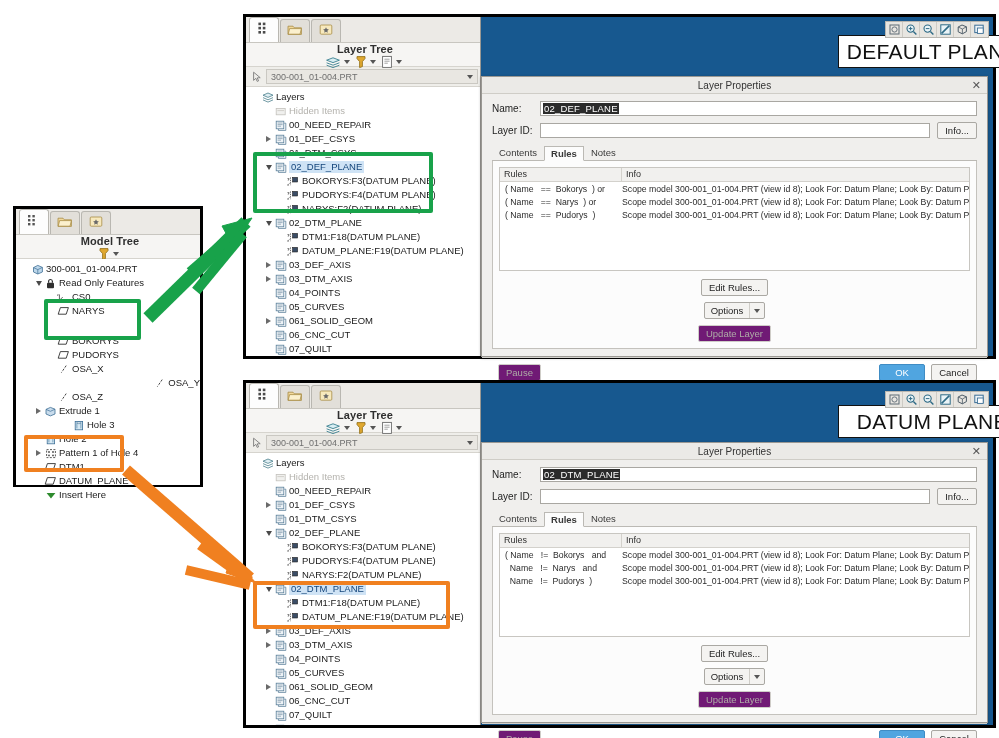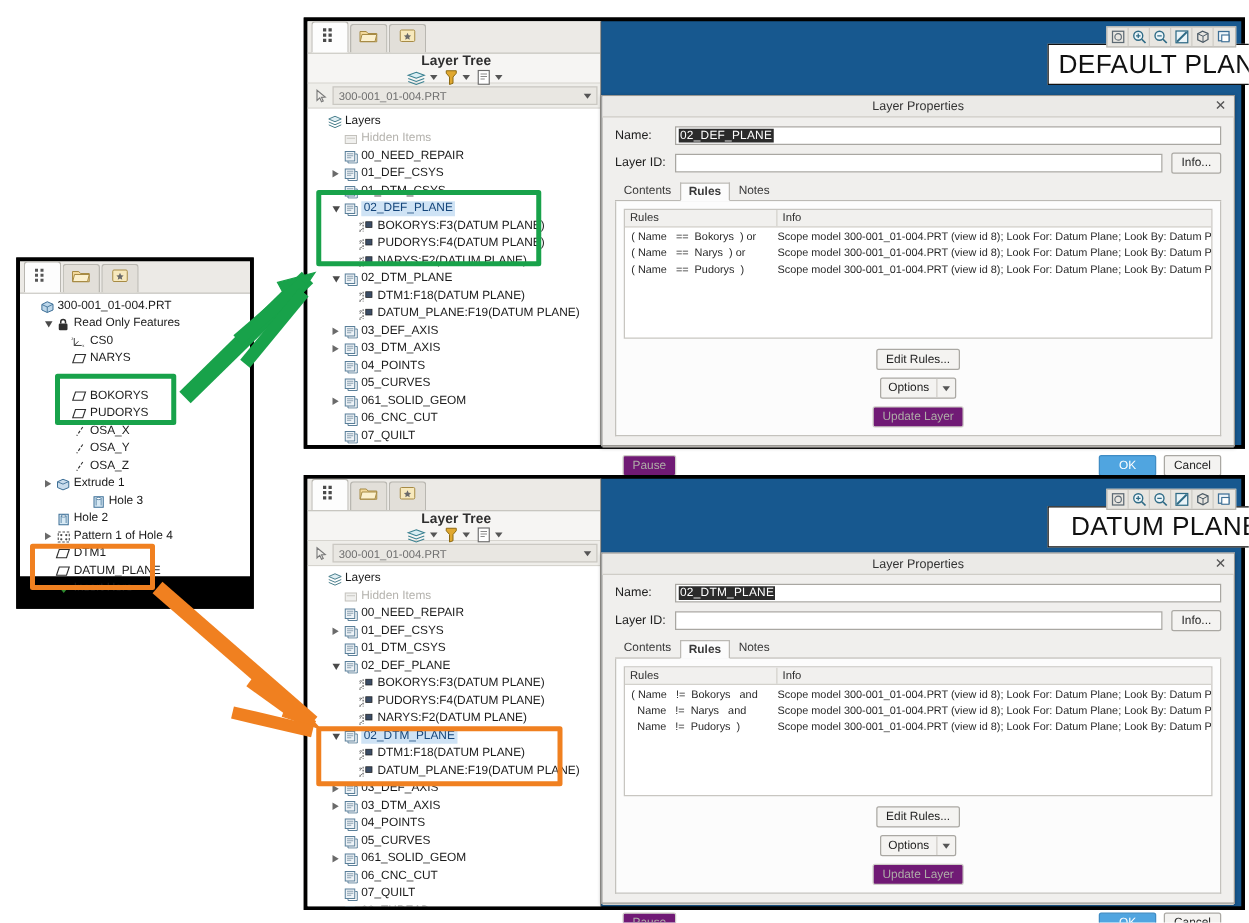--- a/index.html
+++ b/index.html
@@ -171,20 +171,31 @@
               <path d="M2.6 5.6 h11.8 l-1.4 5.6 h-11.8 z" fill="#fbf0cd" stroke="#a78b45" stroke-width=".8"></path>
             </svg></span>
         </div>
         <div class="tab">
           <span><svg width="14" height="13" viewBox="0 0 14 13">
               <rect x="1.2" y="2" width="11.6" height="9.2" rx="1" fill="#f7e9bd" stroke="#a78b45" stroke-width=".8"></rect>
               <path d="M7 4.2 l.9 1.9 2 .3 -1.5 1.4 .4 2 -1.8-1 -1.8 1 .4-2 -1.5-1.4 2-.3 z" fill="#6a6a6a"></path>
             </svg></span>
         </div>
       </div>
+      <div class="tt-title-row">
+        <div class="tt-title">Model Tree</div>
+        <div class="tt-tools">
+          <span class="tt-tool">
+            <svg width="12" height="14" viewBox="0 0 12 14">
+              <path d="M2 1.6 h8 v2 l-2.6 3 v5 l-2.8 1 v-6 l-2.6-3 z" fill="#e0a830" stroke="#8d6a12" stroke-width=".8"></path>
+            </svg>
+          </span>
+          <span class="caret"></span>
+        </div>
+      </div>
       <div class="tree" style="height:226px;">
         <div class="node" style="padding-left:4px;">
           <span class="exp"></span>
           <span class="ico">
             <svg width="12" height="11" viewBox="0 0 12 11">
               <path d="M1.5 3.6 L5.8 1.4 L10.4 3.4 L10.4 8 L5.8 10 L1.5 8 Z" fill="#bdd7ea" stroke="#3d6f96" stroke-width=".8"></path>
               <path d="M1.5 3.6 L5.8 5.6 L10.4 3.4" fill="none" stroke="#3d6f96" stroke-width=".7"></path>
               <path d="M5.8 5.6 L5.8 10" fill="none" stroke="#3d6f96" stroke-width=".7"></path>
             </svg>
           </span>
@@ -246,21 +257,21 @@
         </div>
         <div class="node" style="padding-left:30px;">
           <span class="exp"></span>
           <span class="ico">
             <svg width="10" height="10" viewBox="0 0 10 10">
               <path d="M7.2 1.6 L2.4 8.6" stroke="#2f2f2f" stroke-width=".9" stroke-dasharray="2.4 1.4" fill="none"></path>
             </svg>
           </span>
           <span class="lbl">OSA_X</span>
         </div>
-        <div class="node" style="padding-left:30px;">
+        <div class="node" style="padding-left:30px;justify-content:flex-end;">
           <span class="exp"></span>
           <span class="ico">
             <svg width="10" height="10" viewBox="0 0 10 10">
               <path d="M7.2 1.6 L2.4 8.6" stroke="#2f2f2f" stroke-width=".9" stroke-dasharray="2.4 1.4" fill="none"></path>
             </svg>
           </span>
           <span class="lbl">OSA_Y</span>
         </div>
         <div class="node" style="padding-left:30px;">
           <span class="exp"></span>

